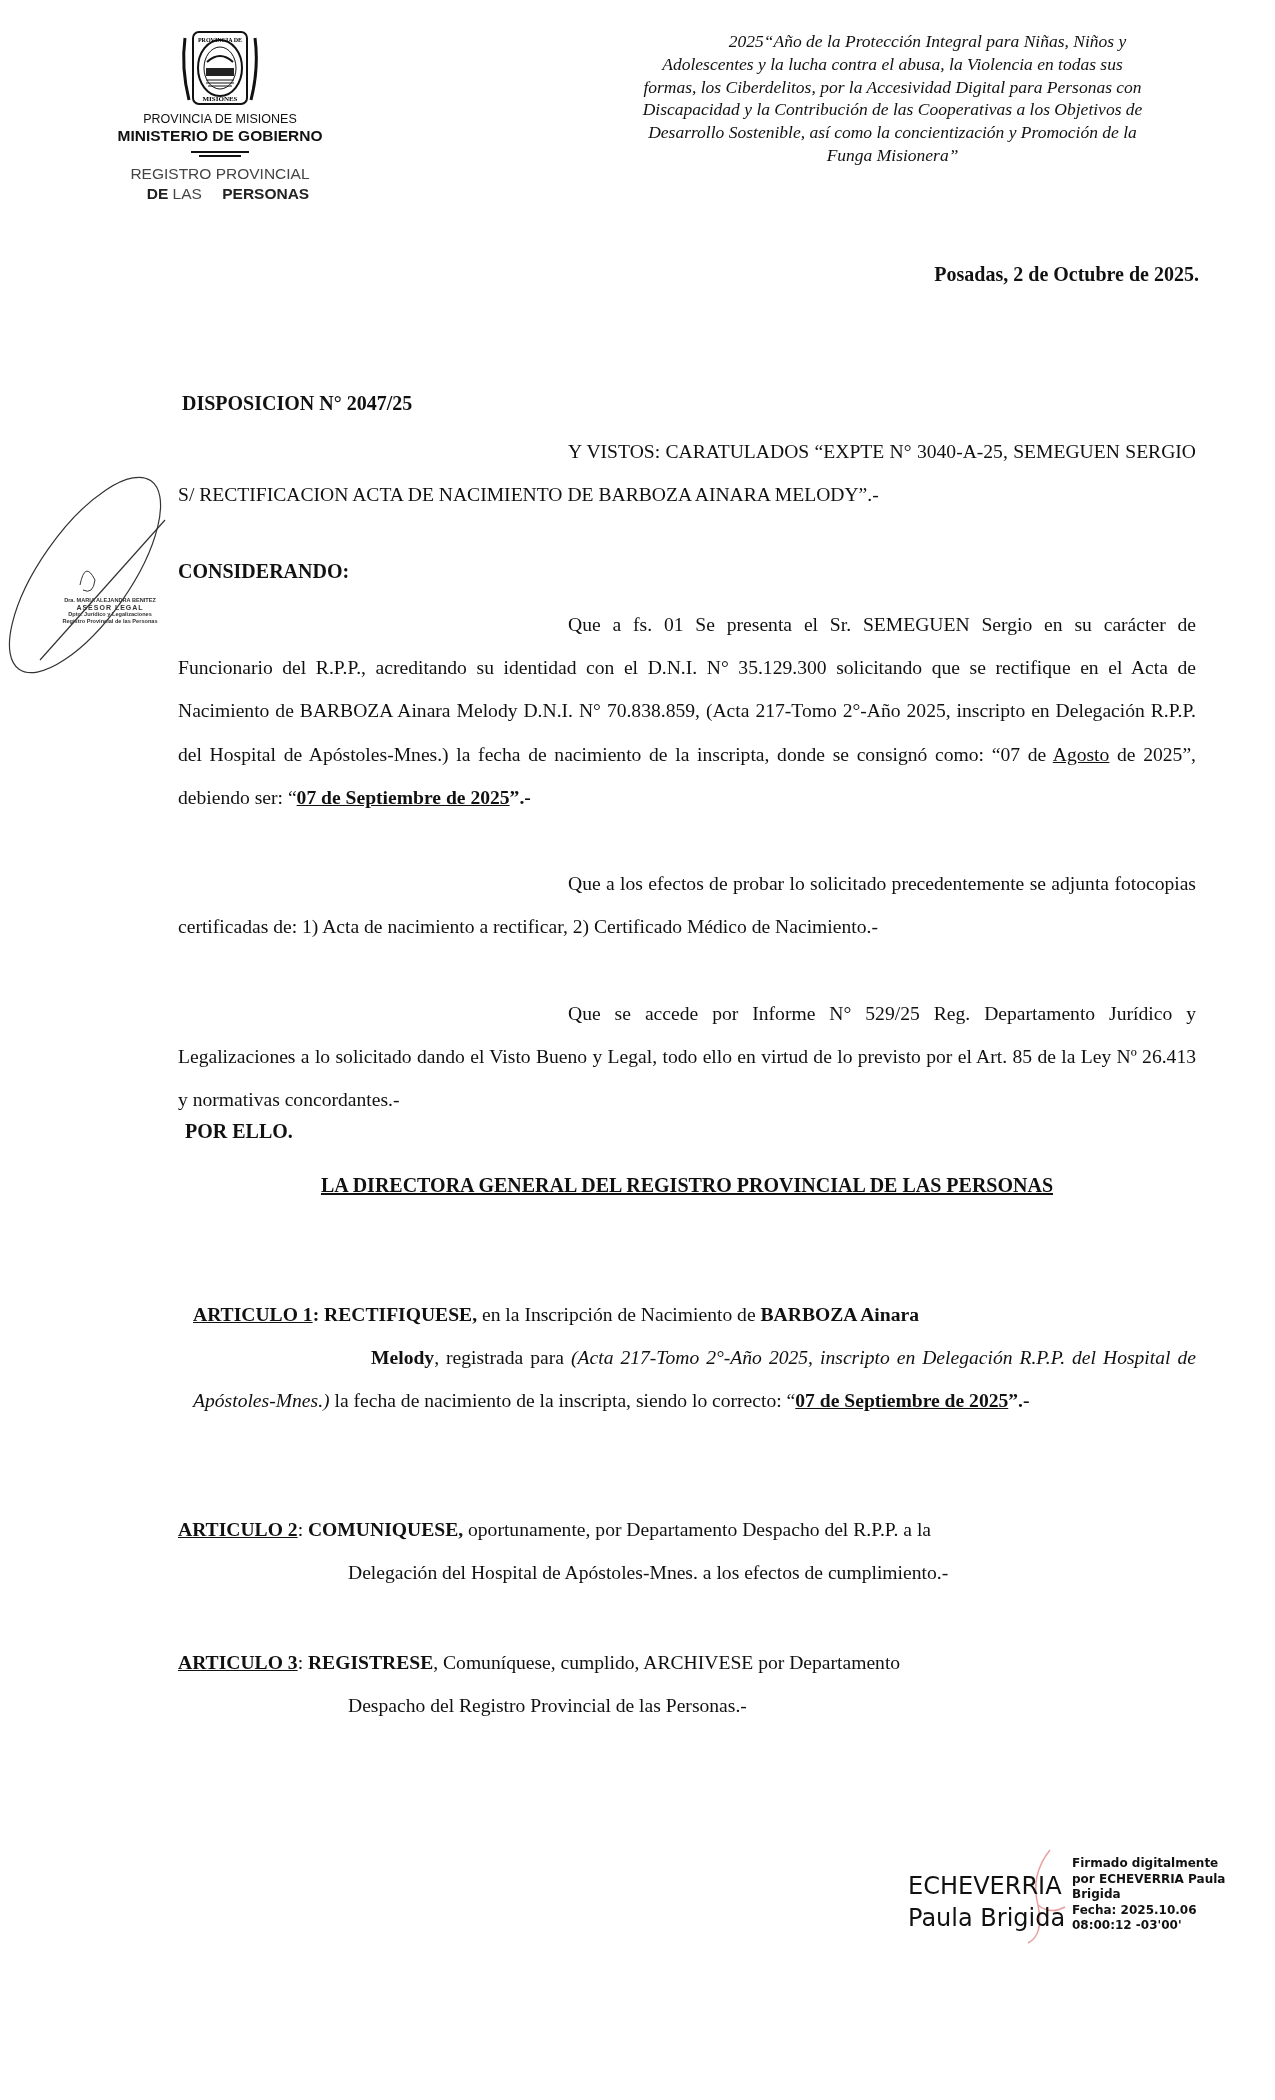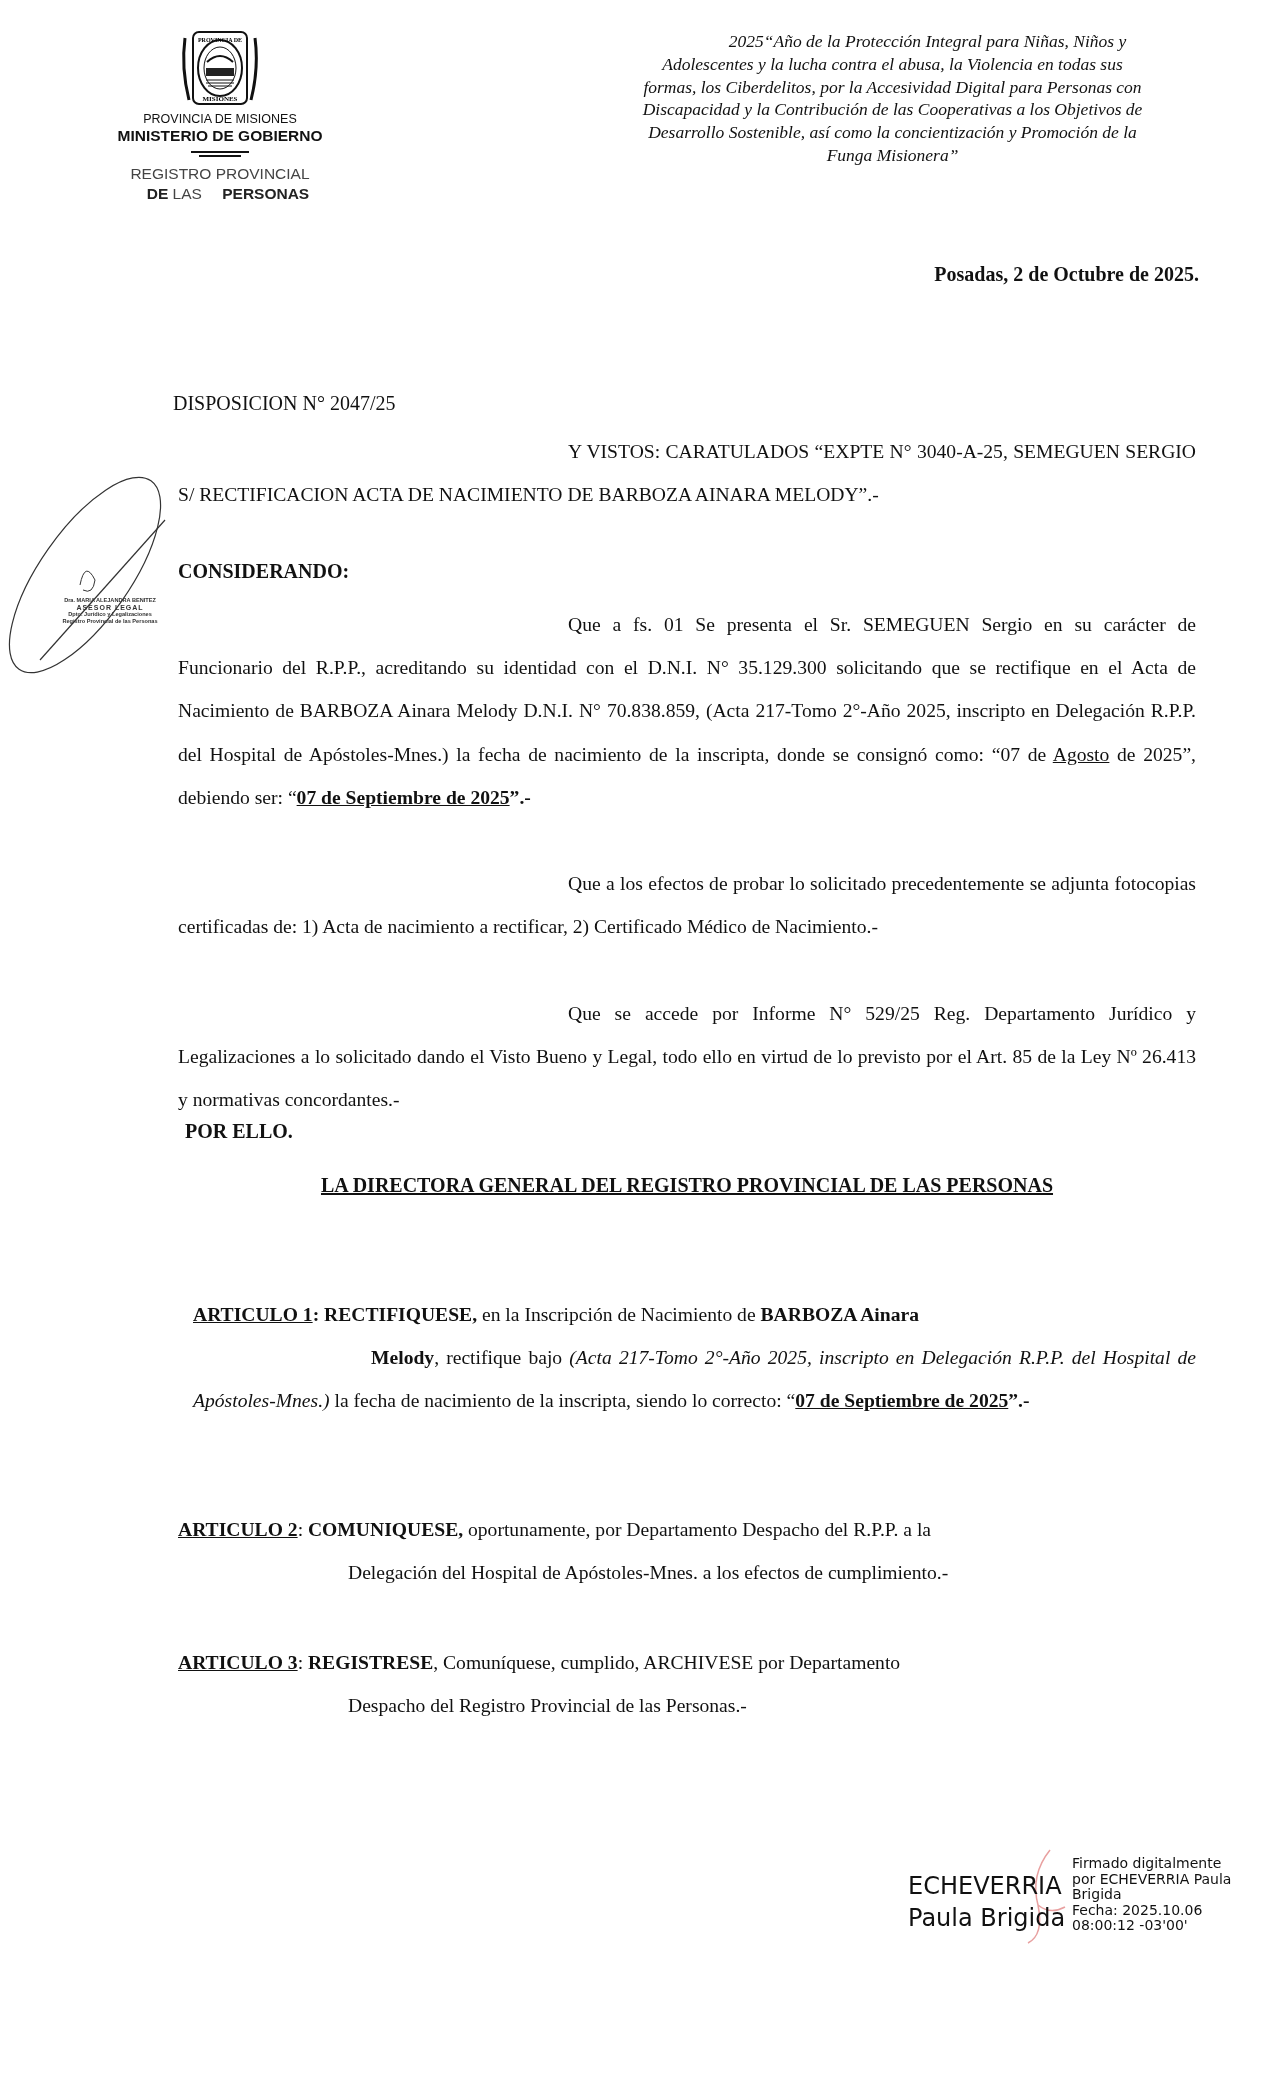--- a/index.html
+++ b/index.html
@@ -24,21 +24,21 @@
 
   .place-date { right: 76px; top: 263px; font-weight: bold; font-size: 20px; }
 
   
   .body { left: 178px; width: 1018px; font-size: 19.6px; line-height: 43.2px; text-align: justify; }
   .indent { text-indent: 390px; }
   .bold { font-weight: bold; }
   .u { text-decoration: underline; }
   p { margin: 0; }
 
-  .disp-title { left: 173px; top: 392px; font-weight: normal; font-size: 20px; }
+  .disp-title { left: 182px; top: 392px; font-weight: bold; font-size: 20px; }
   .vistos { top: 430px; }
   .considerando { left: 178px; top: 560px; font-weight: bold; font-size: 20px; }
   .q1 { top: 603px; }
   .q2 { top: 862px; }
   .q3 { top: 992px; }
   .porello { left: 185px; top: 1120px; font-weight: bold; font-size: 20px; }
   .directora { left: 178px; top: 1164px; width: 1018px; text-align: center; font-weight: bold; font-size: 20px; line-height: 43px; }
 
   .art1 { left: 193px; top: 1293px; width: 1003px; font-size: 19.6px; line-height: 43px; text-align: justify; }
   .art1 .l2 { padding-left: 178px; }
@@ -51,21 +51,21 @@
   .stamp { left: 5px; top: 465px; width: 170px; height: 240px; }
   .stamp-text { position: absolute; left: 40px; top: 132px; width: 130px; text-align: center;
                 font-family: "Liberation Sans", "DejaVu Sans", sans-serif; font-weight: bold;
                 font-size: 5.6px; line-height: 7px; color: #333; }
   .stamp-text .big { font-size: 7px; letter-spacing: 1px; }
 
   
   .dsig-name { left: 908px; top: 1870px; font-family: "DejaVu Sans", "Liberation Sans", sans-serif;
                font-size: 24px; line-height: 32px; color: #111; }
   .dsig-info { left: 1072px; top: 1856px; font-family: "DejaVu Sans", "Liberation Sans", sans-serif;
-               font-size: 14px; line-height: 15.5px; color: #111; }
+               font-size: 12px; line-height: 15.5px; color: #111; font-weight: bold; }
   .acro { left: 1020px; top: 1845px; width: 50px; height: 100px; }
 </style>
 </head>
 <body>
 
 <div class="abs logo">
   <svg class="crest" viewBox="0 0 90 80">
     <rect x="18" y="4" width="54" height="72" rx="6" fill="none" stroke="#111" stroke-width="2"></rect>
     <ellipse cx="45" cy="40" rx="22" ry="28" fill="none" stroke="#111" stroke-width="2"></ellipse>
     <ellipse cx="45" cy="40" rx="16" ry="21" fill="none" stroke="#111" stroke-width="1"></ellipse>
@@ -111,21 +111,21 @@
 <p class="abs body indent q3">Que se accede por Informe N° 529/25 Reg. Departamento Jurídico y Legalizaciones a lo solicitado dando el Visto Bueno y Legal, todo ello en virtud de lo previsto por el Art. 85 de la Ley Nº 26.413 y normativas concordantes.-</p>
 
 <div class="abs porello">POR ELLO.</div>
 
 <div class="abs directora">
   <div class="u">LA DIRECTORA GENERAL DEL REGISTRO PROVINCIAL DE LAS PERSONAS</div>
 </div>
 
 <div class="abs art1">
   <span class="bold u">ARTICULO  1</span><span class="bold">:  </span><span class="bold">RECTIFIQUESE,</span><span> en la Inscripción de Nacimiento de </span><span class="bold">BARBOZA Ainara</span><br>
-  <span class="l2"></span><span class="bold">Melody</span><span>, rectifique bajo </span><i>(Acta 217-Tomo 2°-Año 2025, inscripto en Delegación R.P.P. del Hospital de Apóstoles-Mnes.)</i><span> la fecha de nacimiento de la inscripta, siendo lo correcto: “</span><span class="bold u">07 de Septiembre de 2025</span><span class="bold">”.-</span>
+  <span class="l2"></span><span class="bold">Melody</span><span>, registrada para </span><i>(Acta 217-Tomo 2°-Año 2025, inscripto en Delegación R.P.P. del Hospital de Apóstoles-Mnes.)</i><span> la fecha de nacimiento de la inscripta, siendo lo correcto: “</span><span class="bold u">07 de Septiembre de 2025</span><span class="bold">”.-</span>
 </div>
 
 <div class="abs art art2">
   <div><span class="bold u">ARTICULO 2</span><span>: </span><span class="bold">COMUNIQUESE,</span><span> oportunamente, por Departamento Despacho del R.P.P. a la</span></div>
   <div class="cont">Delegación del Hospital de Apóstoles-Mnes. a los efectos de cumplimiento.-</div>
 </div>
 
 <div class="abs art art3">
   <div><span class="bold u">ARTICULO 3</span><span>: </span><span class="bold">REGISTRESE</span><span>, Comuníquese, cumplido, ARCHIVESE  por  Departamento</span></div>
   <div class="cont">Despacho del Registro Provincial de las Personas.-</div>

